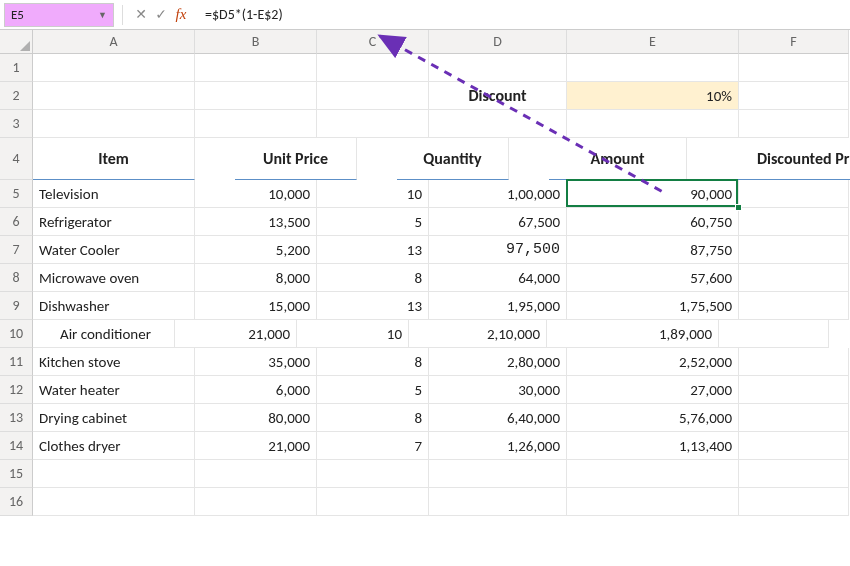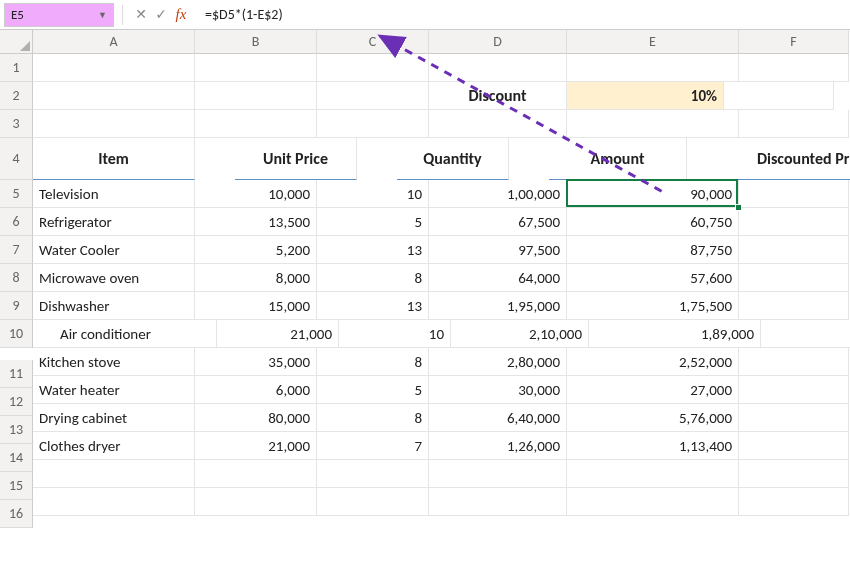--- a/index.html
+++ b/index.html
@@ -155,42 +155,42 @@
       <div class="rh" style="height: 28px;">1</div>
       <div class="rh" style="height: 28px;">2</div>
       <div class="rh" style="height: 28px;">3</div>
       <div class="rh" style="height: 42px;">4</div>
       <div class="rh" style="height: 28px;">5</div>
       <div class="rh" style="height: 28px;">6</div>
       <div class="rh" style="height: 28px;">7</div>
       <div class="rh" style="height: 28px;">8</div>
       <div class="rh" style="height: 28px;">9</div>
       <div class="rh" style="height: 28px;">10</div>
-      <div class="rh" style="height: 28px; margin-top: 12px;">11</div>
+      <div class="rh" style="height: 28px;">11</div>
       <div class="rh" style="height: 28px;">12</div>
       <div class="rh" style="height: 28px;">13</div>
       <div class="rh" style="height: 28px;">14</div>
       <div class="rh" style="height: 28px;">15</div>
       <div class="rh" style="height: 28px;">16</div>
     </div>
   <div class="cells" id="cells">
       <div class="row" style="height: 28px;">
         <div class="cell" style="width: 162px; height: 28px;"></div>
         <div class="cell" style="width: 122px; height: 28px;"></div>
         <div class="cell" style="width: 112px; height: 28px;"></div>
         <div class="cell" style="width: 138px; height: 28px;"></div>
         <div class="cell" style="width: 172px; height: 28px;"></div>
         <div class="cell" style="width: 110px; height: 28px;"></div>
       </div>
       <div class="row" style="height: 28px;">
         <div class="cell" style="width: 162px; height: 28px;"></div>
         <div class="cell" style="width: 122px; height: 28px;"></div>
         <div class="cell" style="width: 112px; height: 28px;"></div>
         <div class="cell bold center" style="width: 138px; height: 28px;">Discount</div>
-        <div class="cell right E2" style="width: 157px; height: 28px; font-weight: bold;">10%</div>
+        <div class="cell right E2" style="width: 172px; height: 28px;">10%</div>
         <div class="cell" style="width: 110px; height: 28px;"></div>
       </div>
       <div class="row" style="height: 28px;">
         <div class="cell" style="width: 162px; height: 28px;"></div>
         <div class="cell" style="width: 122px; height: 28px;"></div>
         <div class="cell" style="width: 112px; height: 28px;"></div>
         <div class="cell" style="width: 138px; height: 28px;"></div>
         <div class="cell" style="width: 172px; height: 28px;"></div>
         <div class="cell" style="width: 110px; height: 28px;"></div>
       </div>
@@ -215,42 +215,42 @@
         <div class="cell right" style="width: 122px; height: 28px;">13,500</div>
         <div class="cell right" style="width: 112px; height: 28px;">5</div>
         <div class="cell right" style="width: 138px; height: 28px;">67,500</div>
         <div class="cell right" style="width: 172px; height: 28px;">60,750</div>
         <div class="cell" style="width: 110px; height: 28px;"></div>
       </div>
       <div class="row" style="height: 28px;">
         <div class="cell" style="width: 162px; height: 28px;">Water Cooler</div>
         <div class="cell right" style="width: 122px; height: 28px;">5,200</div>
         <div class="cell right" style="width: 112px; height: 28px;">13</div>
-        <div class="cell right" style="width: 138px; height: 28px;">97,500</div>
+        <div class="cell right" style="width: 138px; height: 28px; font-family: Liberation Mono, monospace;">97,500</div>
         <div class="cell right" style="width: 172px; height: 28px;">87,750</div>
         <div class="cell" style="width: 110px; height: 28px;"></div>
       </div>
       <div class="row" style="height: 28px;">
         <div class="cell" style="width: 162px; height: 28px;">Microwave oven</div>
         <div class="cell right" style="width: 122px; height: 28px;">8,000</div>
         <div class="cell right" style="width: 112px; height: 28px;">8</div>
         <div class="cell right" style="width: 138px; height: 28px;">64,000</div>
         <div class="cell right" style="width: 172px; height: 28px;">57,600</div>
         <div class="cell" style="width: 110px; height: 28px;"></div>
       </div>
       <div class="row" style="height: 28px;">
         <div class="cell" style="width: 162px; height: 28px;">Dishwasher</div>
         <div class="cell right" style="width: 122px; height: 28px;">15,000</div>
         <div class="cell right" style="width: 112px; height: 28px;">13</div>
         <div class="cell right" style="width: 138px; height: 28px;">1,95,000</div>
         <div class="cell right" style="width: 172px; height: 28px;">1,75,500</div>
         <div class="cell" style="width: 110px; height: 28px;"></div>
       </div>
       <div class="row" style="height: 28px;">
-        <div class="cell" style="width: 184px; height: 28px; padding-left: 27px;">Air conditioner</div>
+        <div class="cell" style="width: 142px; height: 28px; padding-left: 27px;">Air conditioner</div>
         <div class="cell right" style="width: 122px; height: 28px;">21,000</div>
         <div class="cell right" style="width: 112px; height: 28px;">10</div>
         <div class="cell right" style="width: 138px; height: 28px;">2,10,000</div>
         <div class="cell right" style="width: 172px; height: 28px;">1,89,000</div>
         <div class="cell" style="width: 110px; height: 28px;"></div>
       </div>
       <div class="row" style="height: 28px;">
         <div class="cell" style="width: 162px; height: 28px;">Kitchen stove</div>
         <div class="cell right" style="width: 122px; height: 28px;">35,000</div>
         <div class="cell right" style="width: 112px; height: 28px;">8</div>

